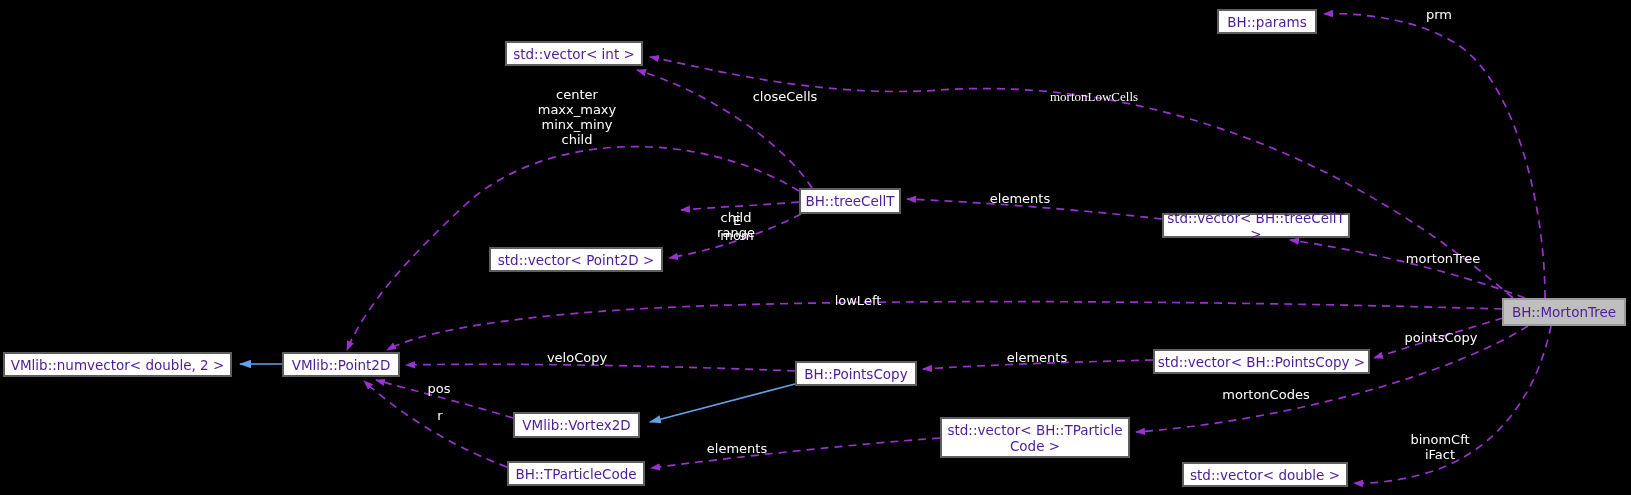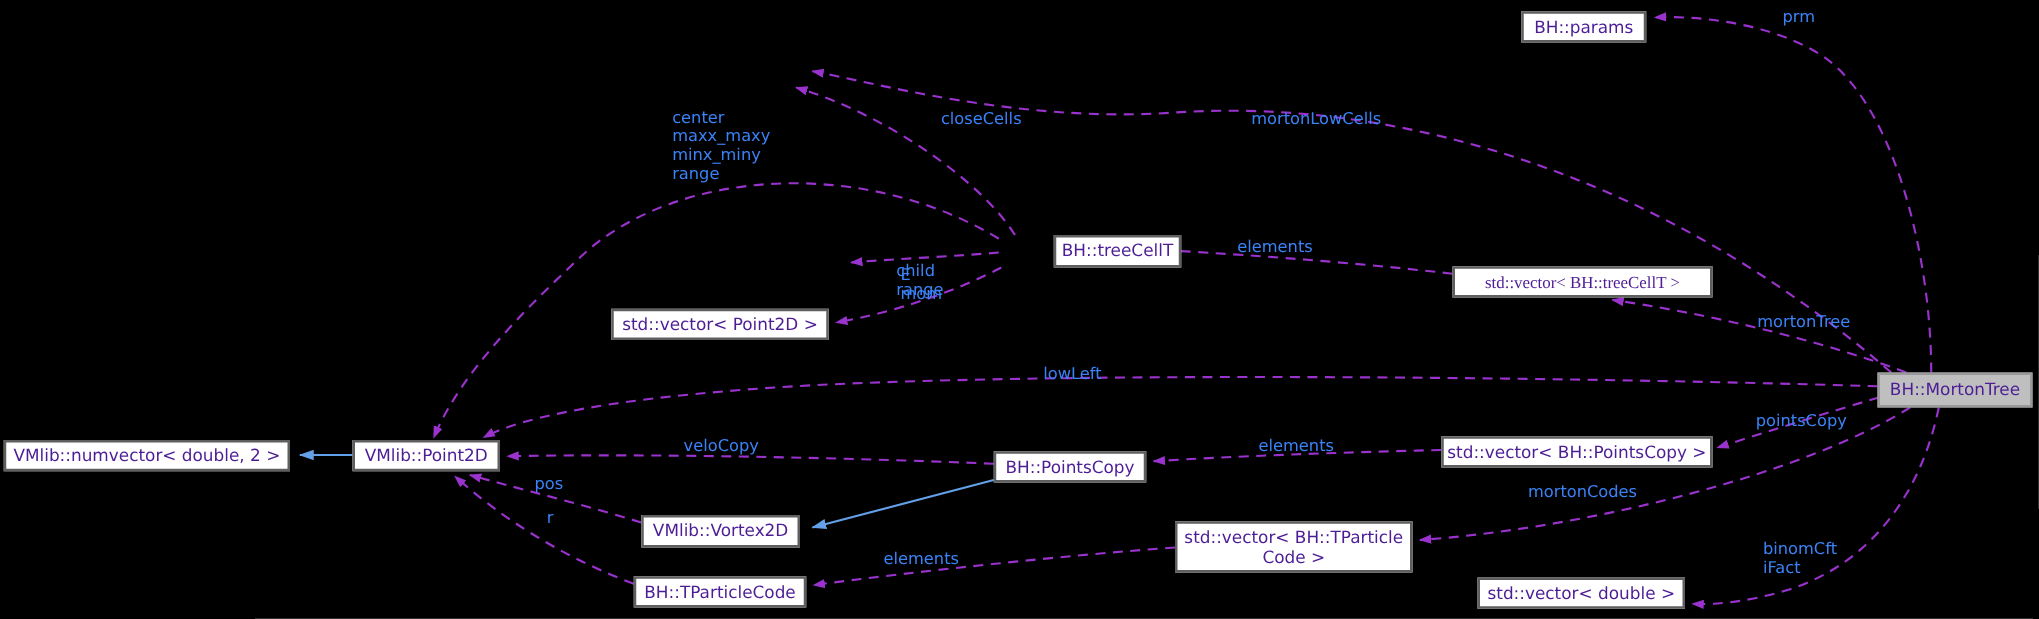--- a/index.html
+++ b/index.html
@@ -26,23 +26,24 @@
     white-space:pre-line;
     z-index:2;
   }
   .node.focus{
     background:#bfbfbf;
     border-color:#9a9a9a;
   }
   .elabel{
     position:absolute;
     transform:translate(-50%,-50%);
-    color:#3b82f6;
+    color:#ffffff;
     font-size:13px;
     line-height:15px;
+    text-align:center;
     white-space:pre-line;
     z-index:3;
   }
 </style>
 </head>
 <body>
 
 <div class="canvas">
 
   <svg class="edges" viewBox="0 0 1631 495">
@@ -71,41 +72,42 @@
     <path class="edge" d="M 940,438 C 855,444 735,457 651,468" marker-end="url(#ap)"></path>
     <path class="edge" d="M 1551,326 C 1538,390 1500,450 1430,472 C 1400,481 1374,484 1354,483" marker-end="url(#ap)"></path>
     <path class="edge" d="M 513,418 C 468,404 415,391 376,380" marker-end="url(#ap)"></path>
     <path class="edge" d="M 507,467 C 448,445 398,412 364,381" marker-end="url(#ap)"></path>
 
     <path class="edge-solid" d="M 282,364 L 240,364" marker-end="url(#ab)"></path>
     <path class="edge-solid" d="M 795,384 L 650,422" marker-end="url(#ab)"></path>
   </svg>
 
   <div class="node" style="left:1217px;top:9px;width:100px;height:25px;">BH::params</div>
-  <div class="node" style="left:799px;top:188px;width:102px;height:26px;margin-left:44px;">BH::treeCellT</div>
-  <div class="node" style="left:1162px;top:213px;width:208px;height:25px;font-family:Liberation Serif, serif;">std::vector&lt; BH::treeCellT &gt;</div>
+  <div class="node" style="left:505px;top:41px;width:138px;height:25px;">std::vector&lt; int &gt;</div>
+  <div class="node" style="left:799px;top:188px;width:102px;height:26px;">BH::treeCellT</div>
+  <div class="node" style="left:1162px;top:213px;width:188px;height:25px;">std::vector&lt; BH::treeCellT &gt;</div>
   <div class="node" style="left:489px;top:247px;width:174px;height:25px;">std::vector&lt; Point2D &gt;</div>
   <div class="node focus" style="left:1502px;top:298px;width:124px;height:28px;">BH::MortonTree</div>
   <div class="node" style="left:3px;top:352px;width:229px;height:25px;">VMlib::numvector&lt; double, 2 &gt;</div>
   <div class="node" style="left:282px;top:352px;width:118px;height:25px;">VMlib::Point2D</div>
   <div class="node" style="left:795px;top:361px;width:122px;height:25px;">BH::PointsCopy</div>
   <div class="node" style="left:1153px;top:349px;width:217px;height:25px;">std::vector&lt; BH::PointsCopy &gt;</div>
   <div class="node" style="left:513px;top:412px;width:127px;height:26px;">VMlib::Vortex2D</div>
   <div class="node" style="left:940px;top:417px;width:190px;height:41px;">std::vector&lt; BH::TParticle
 Code &gt;</div>
   <div class="node" style="left:1182px;top:462px;width:166px;height:25px;">std::vector&lt; double &gt;</div>
   <div class="node" style="left:507px;top:461px;width:138px;height:25px;">BH::TParticleCode</div>
 
   <div class="elabel" style="left:1439px;top:14px;">prm</div>
-  <div class="elabel" style="left:1053px;top:96px;">mortonLowCells</div>
+  <div class="elabel" style="left:1094px;top:96px;font-family:Liberation Serif, serif;">mortonLowCells</div>
   <div class="elabel" style="left:737px;top:96px;margin-left:48px;">closeCells</div>
   <div class="elabel" style="left:577px;top:117px;">center
 maxx_maxy
 minx_miny
-range</div>
+child</div>
   <div class="elabel" style="left:736px;top:189px;margin-top:36px;">child
 range</div>
   <div class="elabel" style="left:737px;top:228px;">E
 mom</div>
   <div class="elabel" style="left:1020px;top:198px;">elements</div>
   <div class="elabel" style="left:1443px;top:258px;">mortonTree</div>
   <div class="elabel" style="left:858px;top:300px;">lowLeft</div>
   <div class="elabel" style="left:577px;top:357px;">veloCopy</div>
   <div class="elabel" style="left:1037px;top:357px;">elements</div>
   <div class="elabel" style="left:1441px;top:337px;">pointsCopy</div>

